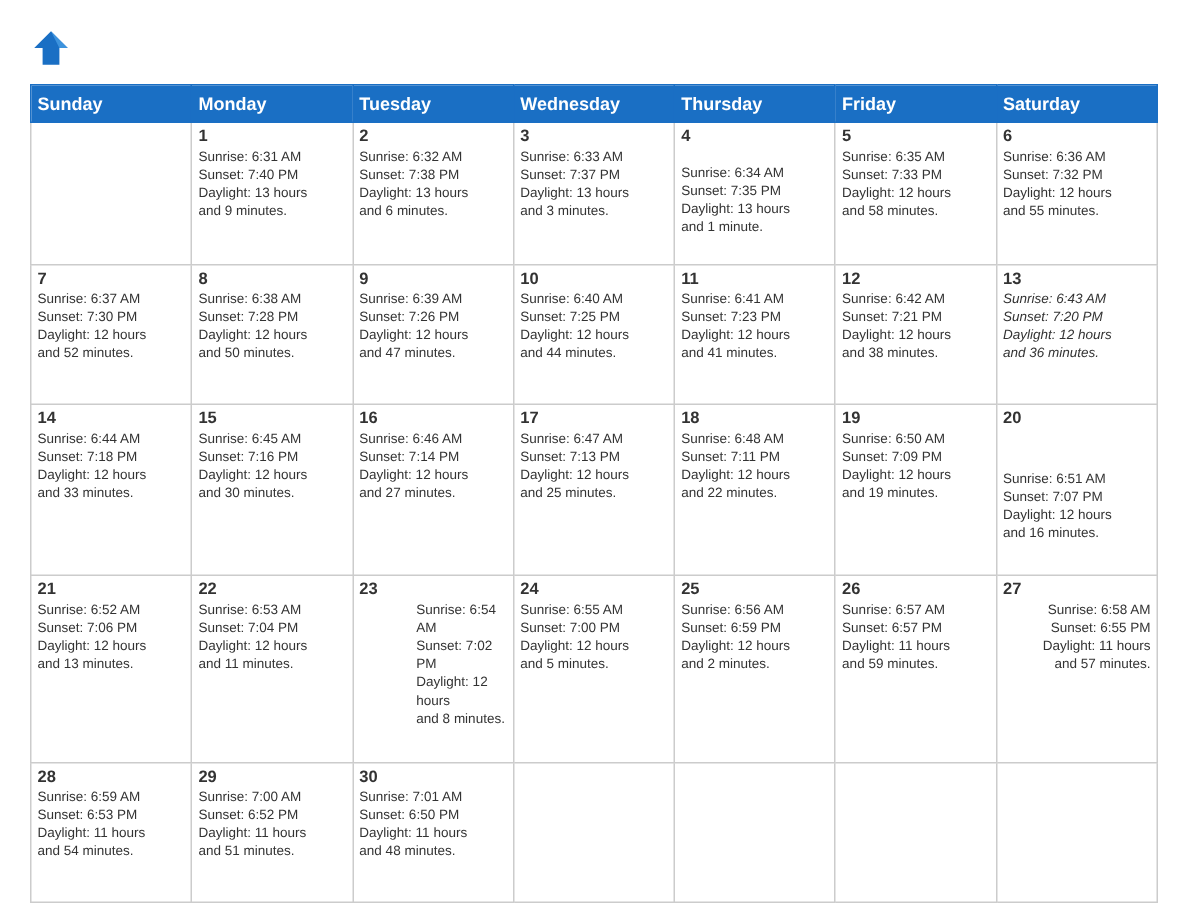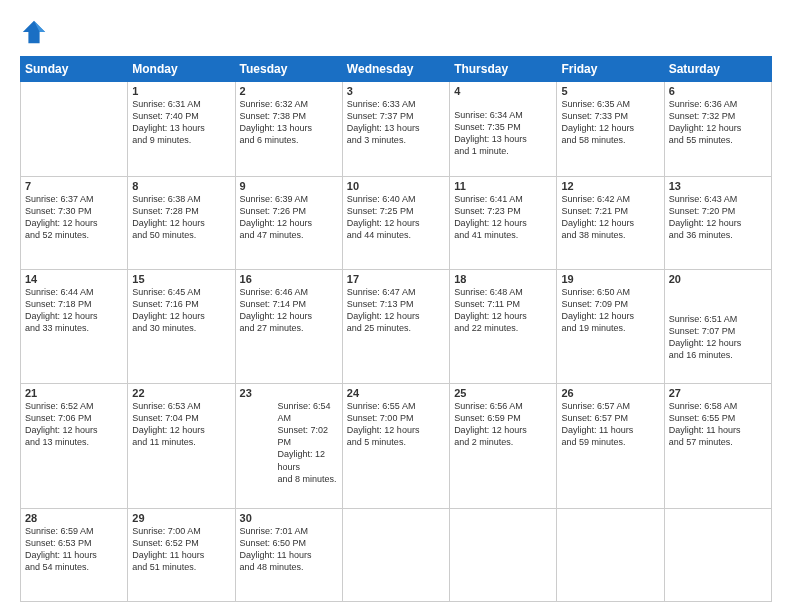--- a/index.html
+++ b/index.html
@@ -209,21 +209,21 @@
           </td>
           <td>
             <span class="day-number">12</span>
             <div class="cell-content" style="white-space: pre-line;">Sunrise: 6:42 AM
 Sunset: 7:21 PM
 Daylight: 12 hours
 and 38 minutes.</div>
           </td>
           <td>
             <span class="day-number">13</span>
-            <div class="cell-content" style="white-space: pre-line;">Sunrise: 6:43 AM
+            <div class="cell-content" style="white-space: pre-line; font-style: italic;">Sunrise: 6:43 AM
 Sunset: 7:20 PM
 Daylight: 12 hours
 and 36 minutes.</div>
           </td>
         </tr>
         <tr>
           <td>
             <span class="day-number">14</span>
             <div class="cell-content" style="white-space: pre-line;">Sunrise: 6:44 AM
 Sunset: 7:18 PM
@@ -311,21 +311,21 @@
           </td>
           <td>
             <span class="day-number">26</span>
             <div class="cell-content" style="white-space: pre-line;">Sunrise: 6:57 AM
 Sunset: 6:57 PM
 Daylight: 11 hours
 and 59 minutes.</div>
           </td>
           <td>
             <span class="day-number">27</span>
-            <div class="cell-content" style="white-space: pre-line;">Sunrise: 6:58 AM
+            <div class="cell-content" style="white-space: pre-line; text-align: right;">Sunrise: 6:58 AM
 Sunset: 6:55 PM
 Daylight: 11 hours
 and 57 minutes.</div>
           </td>
         </tr>
         <tr>
           <td>
             <span class="day-number">28</span>
             <div class="cell-content" style="white-space: pre-line;">Sunrise: 6:59 AM
 Sunset: 6:53 PM

